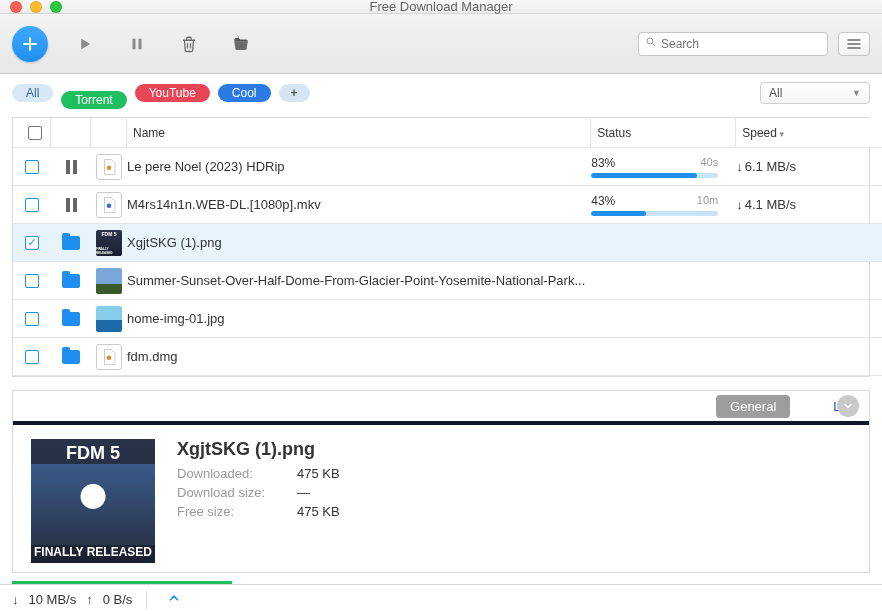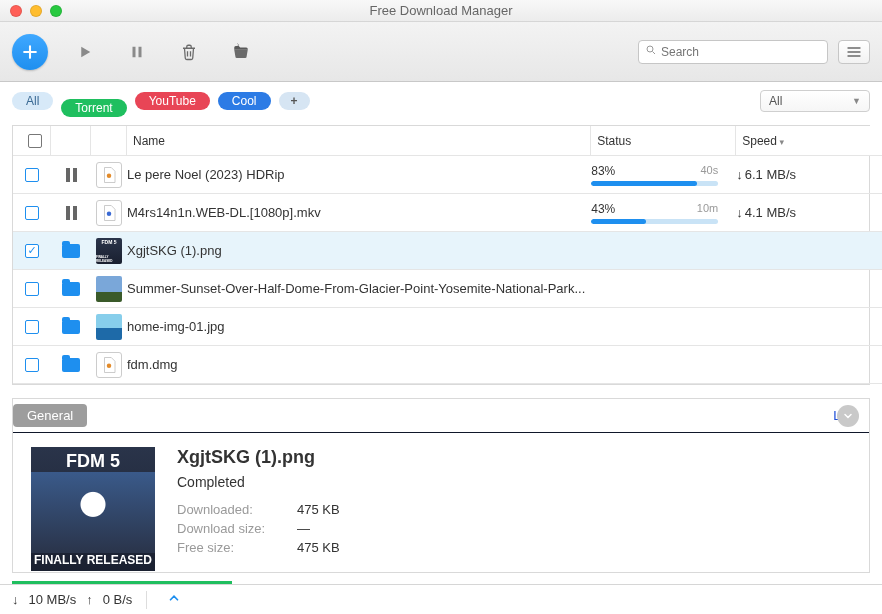--- a/index.html
+++ b/index.html
@@ -10,21 +10,21 @@
   background: #fff;
   width: 882px;
   height: 614px;
   overflow: hidden;
   display: flex;
   flex-direction: column;
 }
 
 
 .titlebar {
-  height: 22px;
+  height: 14px;
   background: linear-gradient(#f8f8f8, #ececec);
   border-bottom: 1px solid #d6d6d6;
   display: flex;
   align-items: center;
   position: relative;
 }
 .traffic-lights { display: flex; gap: 8px; padding-left: 10px; }
 .tl { width: 12px; height: 12px; border-radius: 50%; }
 .tl.red { background: #ff5f57; border: .5px solid rgba(0,0,0,.1);}
 .tl.yellow { background: #ffbd2e; border:.5px solid rgba(0,0,0,.1);}
@@ -138,22 +138,22 @@
 .arrow-dn::before{ content:"↓"; margin-right:2px;}
 
 
 .details {
   margin: 8px 12px; border:1px solid #d9d9d9; background:#fff;
   display:flex; flex-direction:column;
   flex: 1;
   overflow: hidden;
 }
 .details-tabs {
-  height:34px; display:flex; align-items:center; justify-content:space-between; gap:29px;
-  border-bottom:1px solid #0f172a; position:relative;
+  height:34px; display:flex; align-items:center; justify-content:flex-end; gap:29px;
+  border-bottom:4px solid #0f172a; position:relative;
 }
 .dtab { padding:4px 14px; border-radius:4px; color:#1d4ed8; font-size:13px;}
 .dtab.active { background:#9d9d9d; color:#fff;}
 .details-tabs .collapse {
   position:absolute; right:10px; width:22px; height:22px; border-radius:50%;
   background:#c9c9c9; display:flex; align-items:center; justify-content:center; color:#fff;
 }
 .details-body { display:flex; padding:14px 18px; gap:22px; flex:1; overflow:hidden;}
 .big-thumb {
   width:124px; height:124px; background:linear-gradient(#2a344a,#1a2030);
@@ -410,21 +410,20 @@
     </div>
   </div>
   <div class="details-body">
     <div class="big-thumb">
       <div class="top">FDM 5</div>
       <div class="mid"></div>
       <div class="bot">FINALLY RELEASED</div>
     </div>
     <div class="info-col">
       <h2>XgjtSKG (1).png</h2>
-      <div class="status">Completed</div>
       <div class="info-grid">
         <div class="lbl">Downloaded:</div>
         <div>475 KB</div>
         <div class="lbl">Download size:</div>
         <div>—</div>
         <div class="lbl">Free size:</div>
         <div>475 KB</div>
       </div>
     </div>
   </div>

